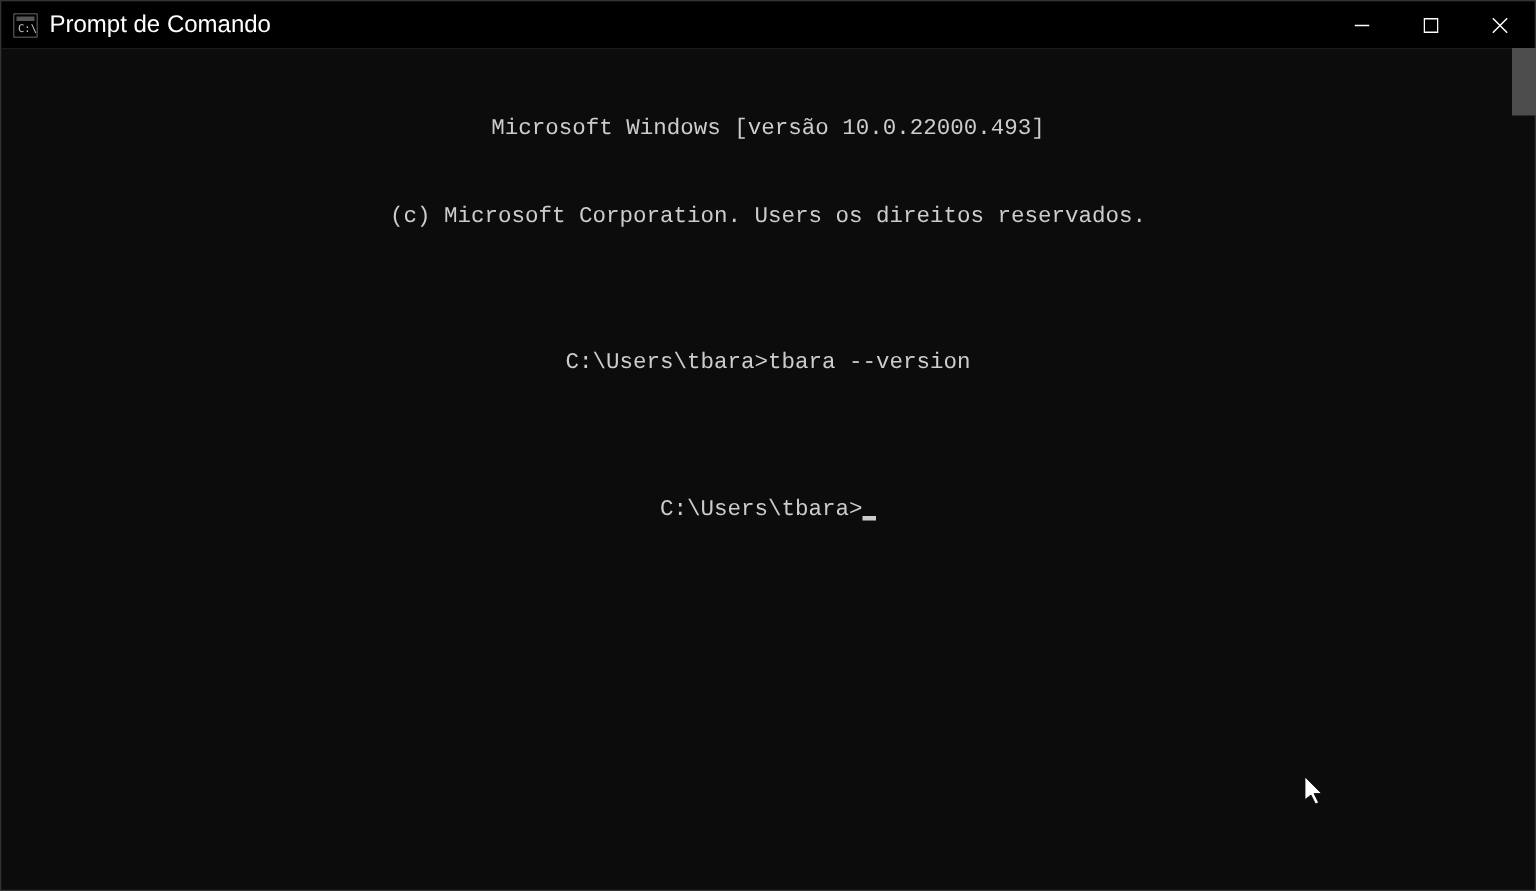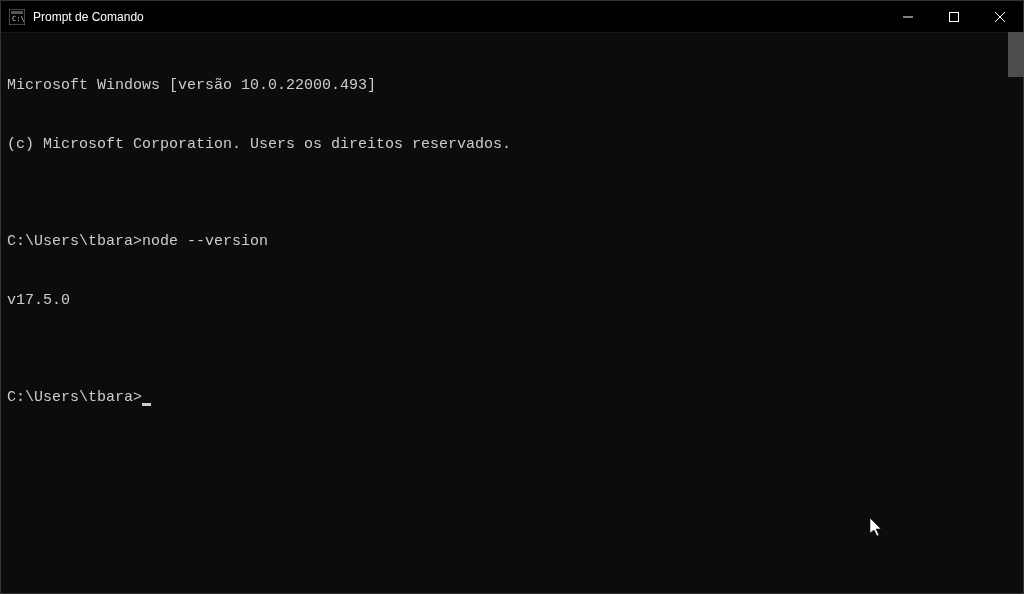--- a/index.html
+++ b/index.html
@@ -38,21 +38,21 @@
       display: flex;
       align-items: center;
       justify-content: center;
     }
     .titlebar-icon svg {
       width: 16px;
       height: 16px;
     }
     .titlebar-title {
       color: #fff;
-      font-size: 12px;
+      font-size: 16px;
       font-family: 'Segoe UI', Tahoma, sans-serif;
       flex: 1;
     }
     .titlebar-controls {
       display: flex;
       height: 100%;
     }
     .titlebar-btn {
       width: 46px;
       height: 100%;
@@ -69,20 +69,21 @@
     .terminal {
       flex: 1;
       background: #0c0c0c;
       color: #cccccc;
       font-size: 15px;
       line-height: 1.3;
       padding: 4px 6px;
       font-family: Consolas, 'Courier New', monospace;
       position: relative;
       white-space: pre;
+      text-align: center;
     }
     .terminal-line {
       white-space: pre;
     }
     .cursor {
       display: inline-block;
       width: 9px;
       height: 3px;
       background: #cccccc;
       vertical-align: bottom;
@@ -141,22 +142,21 @@
           <line x1="10" y1="0" x2="0" y2="10" stroke="#fff" stroke-width="1"></line>
         </svg>
       </div>
     </div>
   </div>
 
   <div class="terminal">
     <div class="terminal-line">Microsoft Windows [versão 10.0.22000.493]</div>
     <div class="terminal-line">(c) Microsoft Corporation. Users os direitos reservados.</div>
     <div class="terminal-line"></div>
-    <div class="terminal-line"><span>C:\Users\tbara&gt;</span><span>node --version</span></div>
-    <div class="terminal-line">v17.5.0</div>
+    <div class="terminal-line"><span>C:\Users\tbara&gt;</span><span>tbara --version</span></div>
     <div class="terminal-line"></div>
     <div class="terminal-line"><span>C:\Users\tbara&gt;</span><span class="cursor"></span></div>
   </div>
 
   <div class="scrollbar"></div>
 </div>
 
 <div class="mouse-cursor">
   <svg viewBox="0 0 14 20">
     <path d="M0,0 L0,15 L4,12 L7,18 L9,17 L6,11 L11,11 Z" fill="#fff" stroke="#000" stroke-width="0.5"></path>

